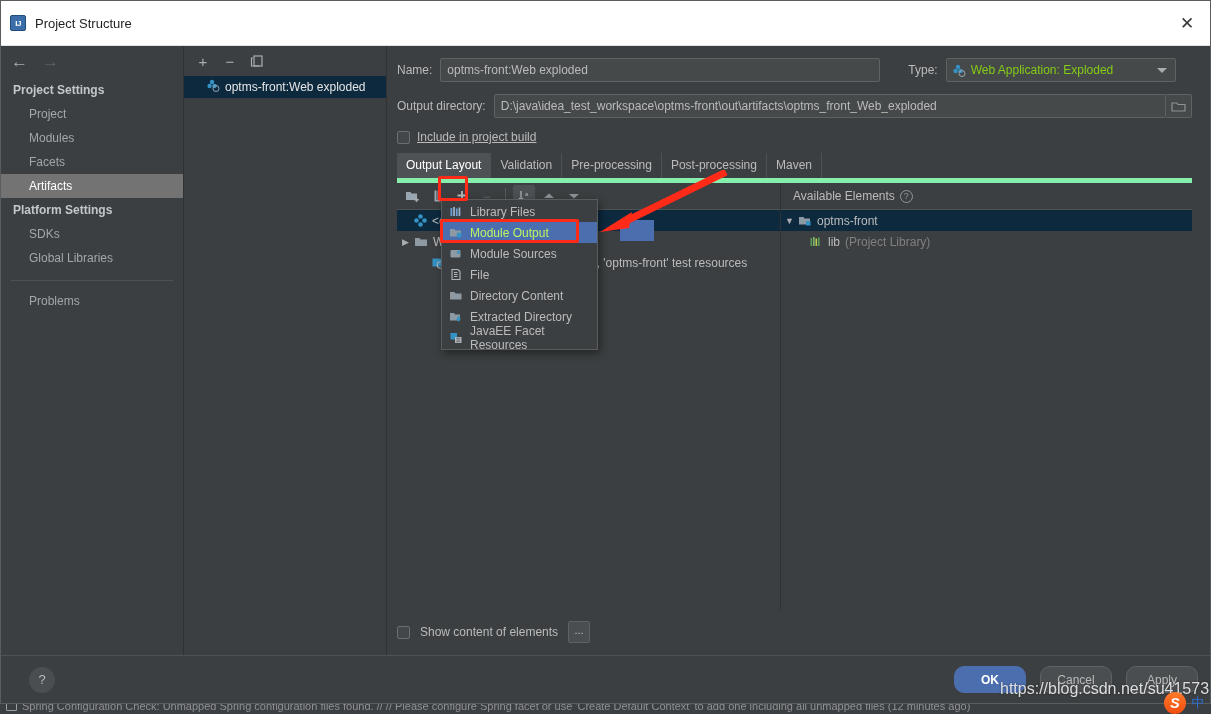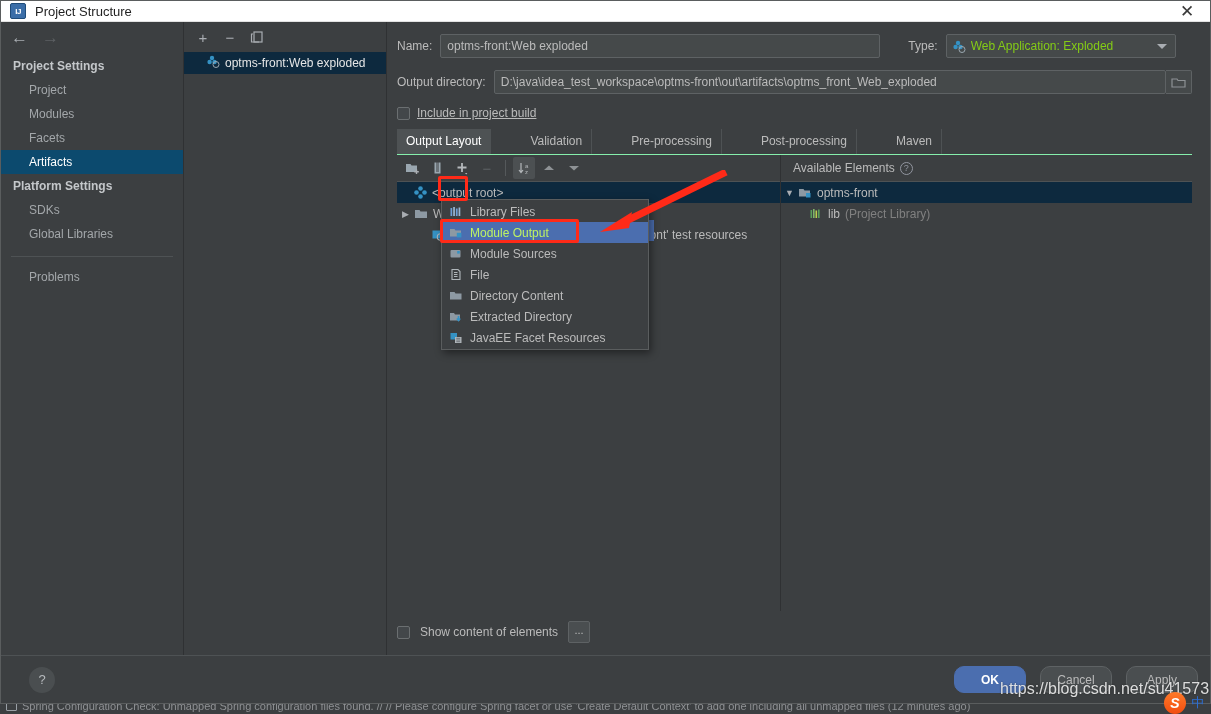--- a/index.html
+++ b/index.html
@@ -39,21 +39,21 @@
 
   
   .dialog {
     position: absolute; left: 0; top: 0; width: 1211px; height: 704px;
     background: #3c3f41; border: 1px solid #5a5d5e;
     display: flex; flex-direction: column;
   }
 
   
   .titlebar {
-    height: 21px; background: #ffffff;
+    height: 45px; background: #ffffff;
     display: flex; align-items: center;
     border-bottom: 1px solid #e2e2e2;
     flex: none;
   }
   .titlebar-icon {
     width: 16px; height: 16px; margin-left: 9px; margin-right: 9px;
     background: #3b6ea8; border: 1px solid #1f4c7a; border-radius: 2px;
     position: relative; flex: none;
   }
   .titlebar-icon::before {
@@ -83,21 +83,21 @@
   .nav-arrow.disabled { color: #5d6164; cursor: default; }
   .nav-list { flex: 1; padding-top: 2px; }
   .nav-group {
     padding: 5px 0 5px 12px; color: #c4c7ca;
     font-size: 12px; font-weight: bold;
   }
   .nav-item {
     padding: 4px 0 4px 28px; color: #a3a7aa; font-size: 12px;
     cursor: pointer; line-height: 16px;
   }
-  .nav-item.selected { background: #0c4a6e; color: #ffffff; }
+  .nav-item.selected { background: #737373; color: #ffffff; }
   .nav-sep { height: 1px; background: #4e5254; margin: 10px 10px 8px 10px; }
 
   
   .artifacts-col {
     width: 203px; background: #3c3f41;
     border-right: 1px solid #2f3133;
     display: flex; flex-direction: column; flex: none;
   }
   .art-toolbar { height: 30px; display: flex; align-items: center; gap: 5px; padding-left: 8px; }
   .tb-btn {
@@ -145,21 +145,21 @@
 
   .chk-row { display: flex; align-items: center; gap: 7px; margin-bottom: 9px; text-decoration: underline; }
   .chkbox {
     width: 13px; height: 13px; border: 1px solid #6b6f71;
     background: #43474a; border-radius: 2px; flex: none; cursor: pointer;
   }
   .chk-label { font-size: 12px; color: #bbbbbb; cursor: pointer; }
   .chk-label u { text-decoration: underline; }
 
   
-  .tabs { display: flex; border-bottom: 1px solid #86efac; gap: 30px; }
+  .tabs { display: flex; border-bottom: 5px solid #86efac; }
   .tab {
     padding: 4px 9px 5px 9px; font-size: 12px; color: #bbbbbb;
     cursor: pointer; border-right: 1px solid #4e5254;
     background: #3c3f41; line-height: 16px;
   }
   .tab.active { background: #4e5254; color: #ffffff; }
 
   
   .split { flex: 1; display: flex; min-height: 0; }
   .pane-left { flex: 1; display: flex; flex-direction: column; min-width: 0; }
@@ -218,21 +218,21 @@
     min-width: 72px; height: 27px; border-radius: 10px;
     border: 1px solid #5e6264; background: #4a4e50; color: #bbbbbb;
     font-size: 12px; font-family: "Liberation Sans", sans-serif;
     cursor: pointer; margin-left: 14px;
     display: flex; align-items: center; justify-content: center;
   }
   .btn.primary { background: #4b6eaf; border-color: #4b6eaf; color: #ffffff; font-weight: bold; }
 
   
   .popup {
-    position: absolute; left: 441px; top: 199px; width: 208px;
+    position: absolute; left: 441px; top: 199px; width: 157px;
     background: #3c3f41; border: 1px solid #5a5d5e;
     box-shadow: 2px 3px 8px rgba(0,0,0,0.45); z-index: 40;
     padding: 1px 0;
   }
   .popup-item {
     height: 21px; display: flex; align-items: center; gap: 7px;
     padding-left: 7px; font-size: 12px; color: #bbbbbb; cursor: pointer;
   }
   .popup-item.selected { background: #4b6eaf; color: #bef264; }
 

